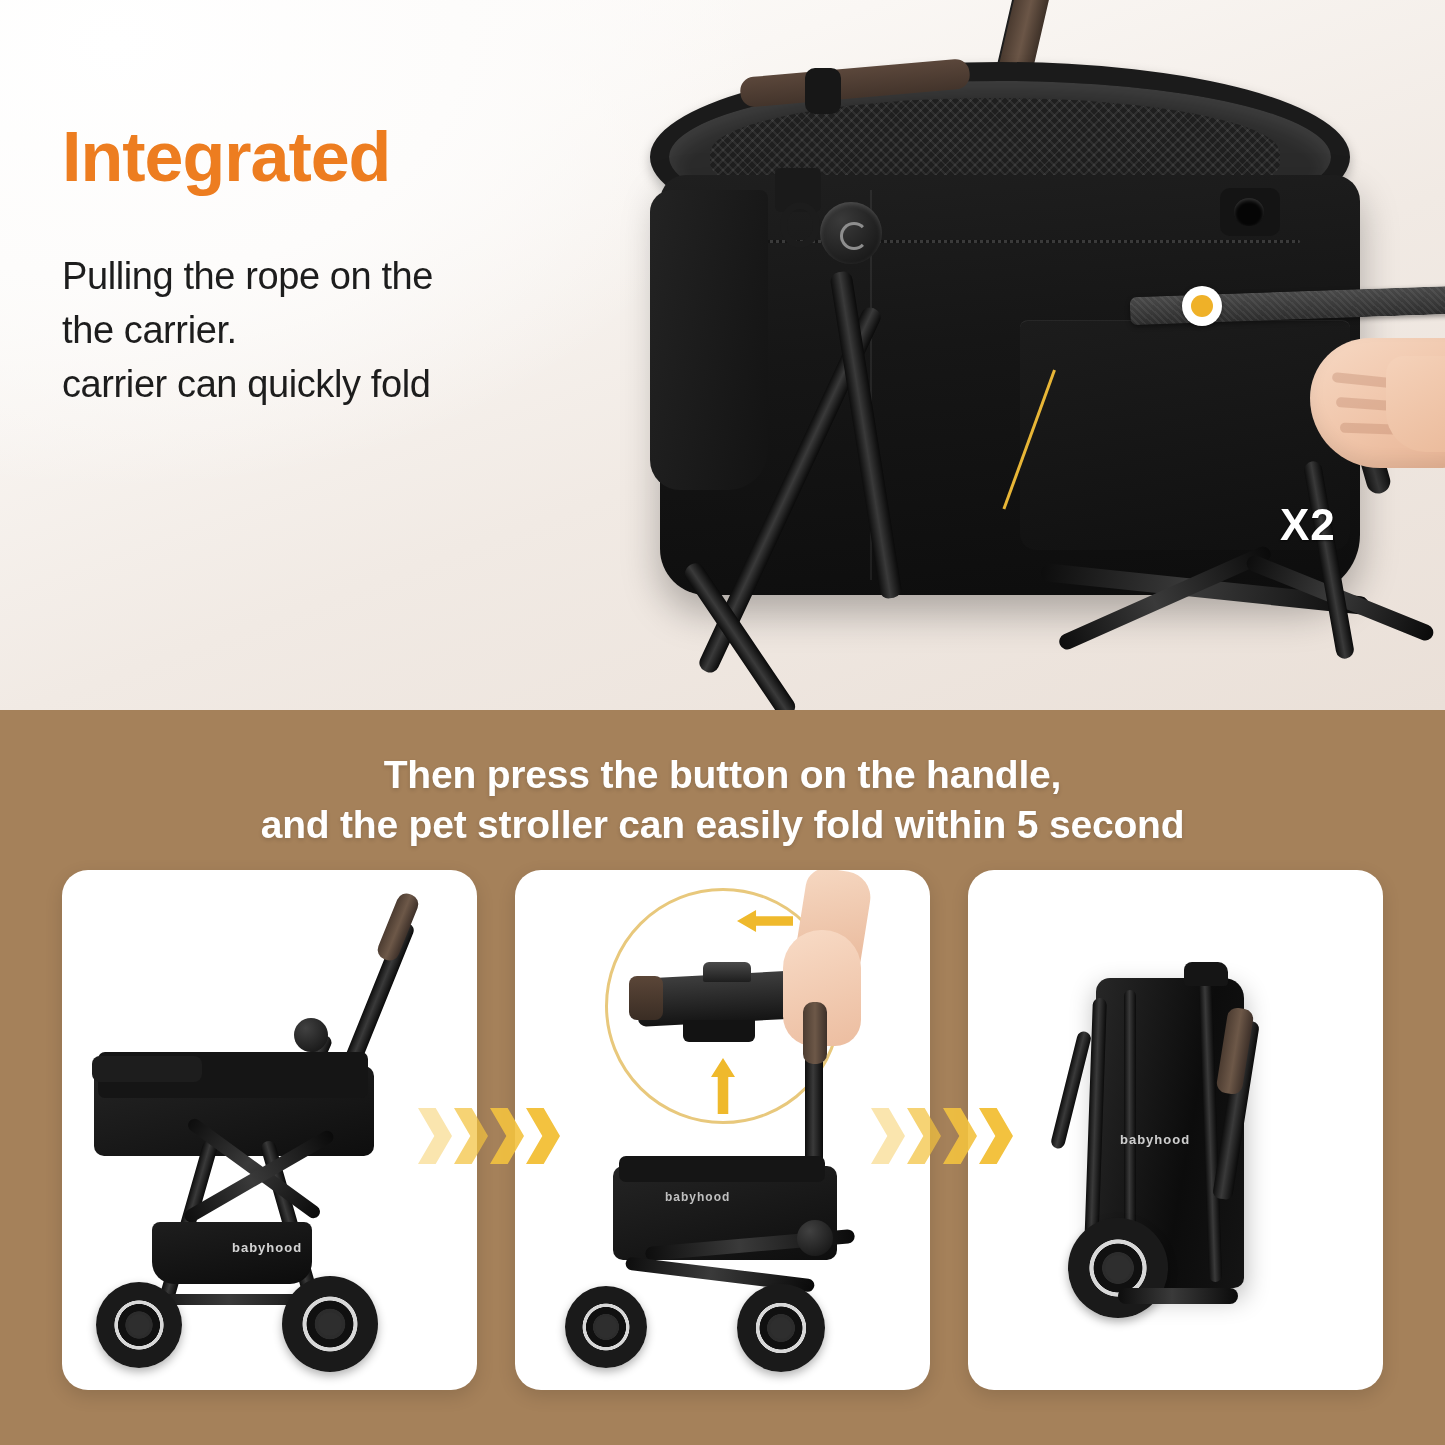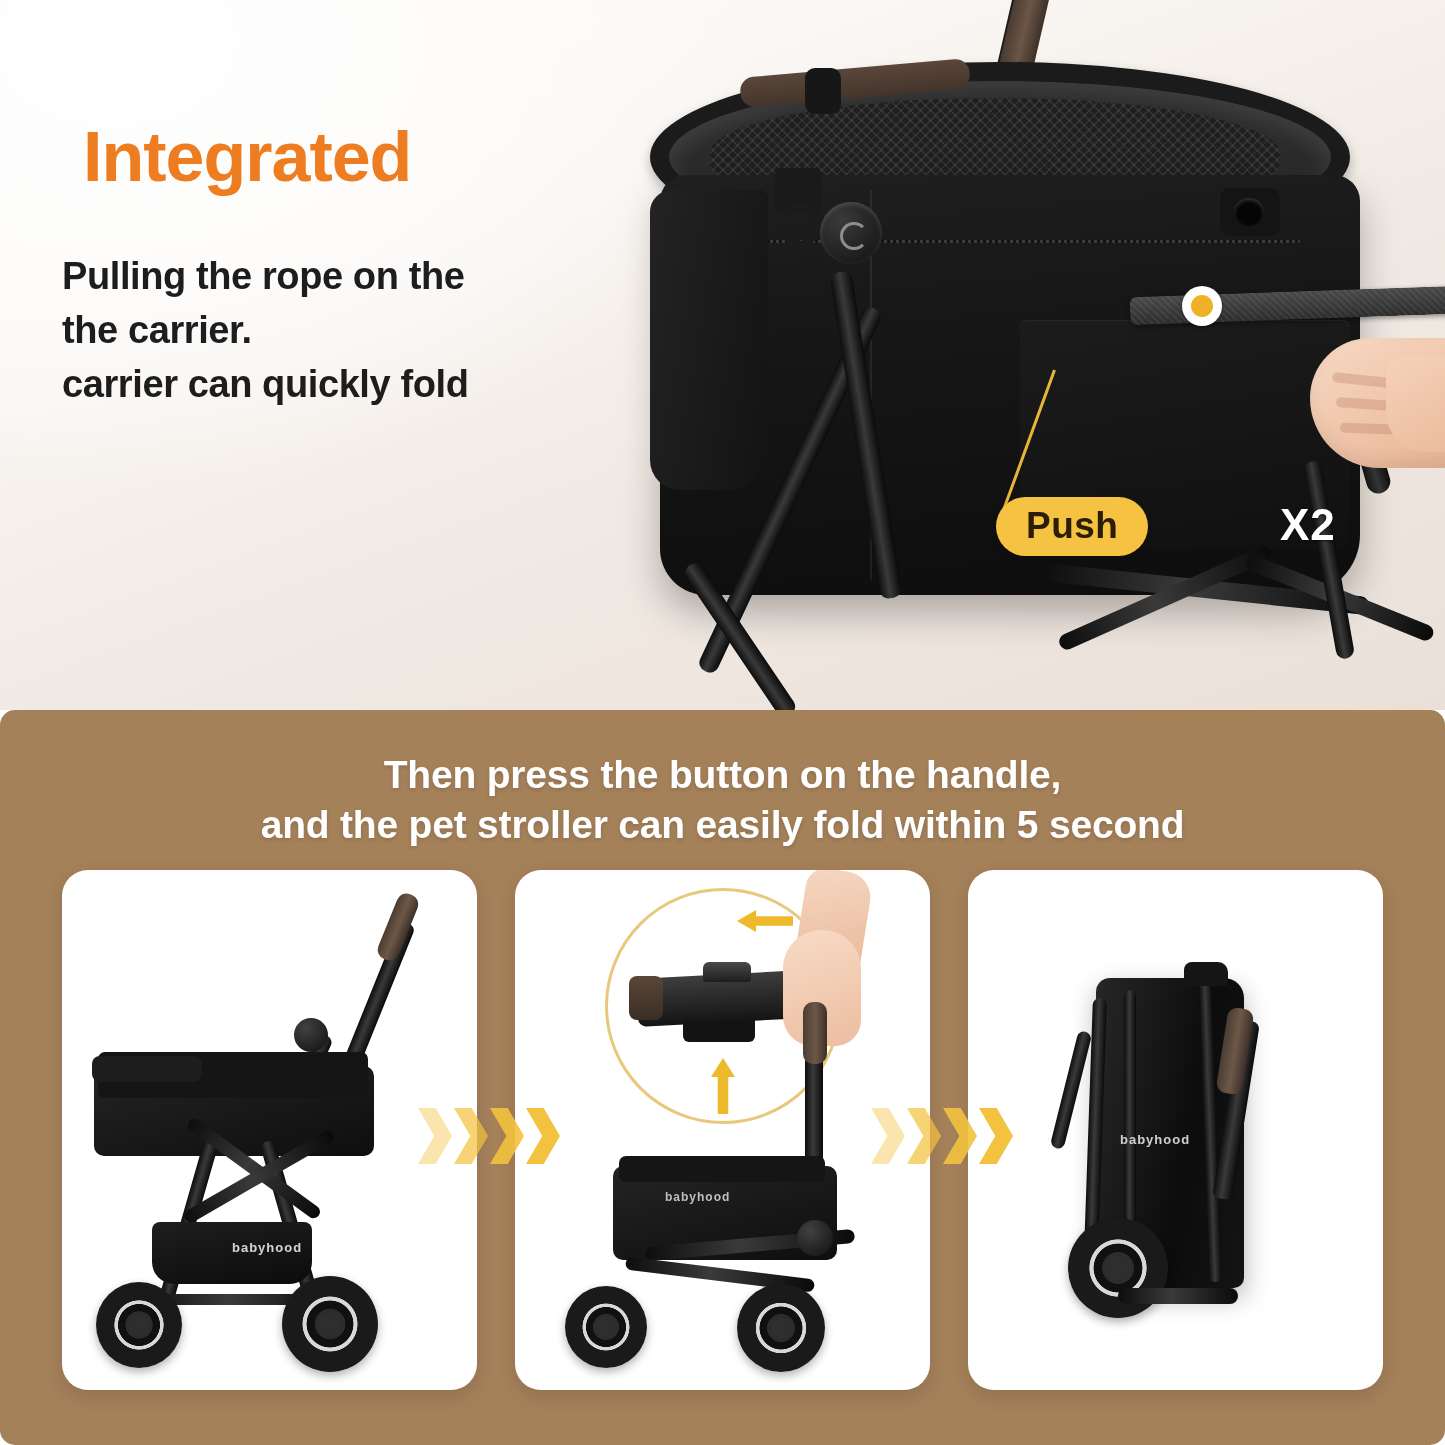--- a/index.html
+++ b/index.html
@@ -17,26 +17,26 @@
     background:
       radial-gradient(ellipse 900px 620px at 8% 6%, #ffffff 0%, #fdfcfb 38%, rgba(255,255,255,0) 72%),
       linear-gradient(160deg, #ffffff 0%, #faf7f4 26%, #f1eae4 58%, #eae0d8 100%);
     overflow:hidden;
   }
   .hero-text { position:absolute; left:62px; top:118px; width:600px; }
   .hero-title {
     font-size:70px; line-height:1.12; font-weight:700;
     color:#ED7D20; letter-spacing:-1px;
   }
-  .hero-title span { display:block;margin-left:21px; }
+  .hero-title span { display:block; }
   .hero-sub {
     margin-top:54px; font-size:38px; line-height:1.42;
     color:#1d1d1d; font-weight:400; letter-spacing:-0.4px;
   }
-  .hero-sub span { display:block;font-weight:bold; }
+  .hero-sub span { display:block; }
 
   
   .carrier-stage {
     position:absolute; left:620px; top:-10px; width:840px; height:730px;
   }
   .cs { position:absolute; }
 
   
   .bar-main {
     left:300px; top:-10px; width:26px; height:420px;
@@ -215,21 +215,20 @@
     background:#F5C242; border-radius:30px;
     color:#2b1d06; font-size:37px; font-weight:700;
     letter-spacing:.5px; line-height:1;
     box-shadow:0 2px 6px rgba(0,0,0,.18);
   }
 
   
   .band {
     position:absolute; left:0; top:710px; width:1445px; height:735px;
     background:#A5815A;
-    border-radius:15px;
   }
   .band-heading {
     position:absolute; left:0; top:40px; width:1445px;
     text-align:center; color:#ffffff;
     font-size:39px; font-weight:700; line-height:1.28;
     letter-spacing:-.2px;
     text-shadow:0 2px 4px rgba(0,0,0,.14);
   }
   .band-heading span { display:block; }
 
@@ -431,21 +430,20 @@
     <div class="cs xlogo">X2</div>
 
     <div class="cs hand">
       <span class="finger f1"></span>
       <span class="finger f2"></span>
       <span class="finger f3"></span>
     </div>
   </div>
 
   <div class="push-leader"></div>
-  <div class="push-pill">Push</div>
 </section>
 
 <section class="band">
 
   <h2 class="band-heading">
     <span>Then press the button on the handle,</span>
     <span>and the pet stroller can easily fold within 5 second</span>
   </h2>
 
   <div class="cards">

